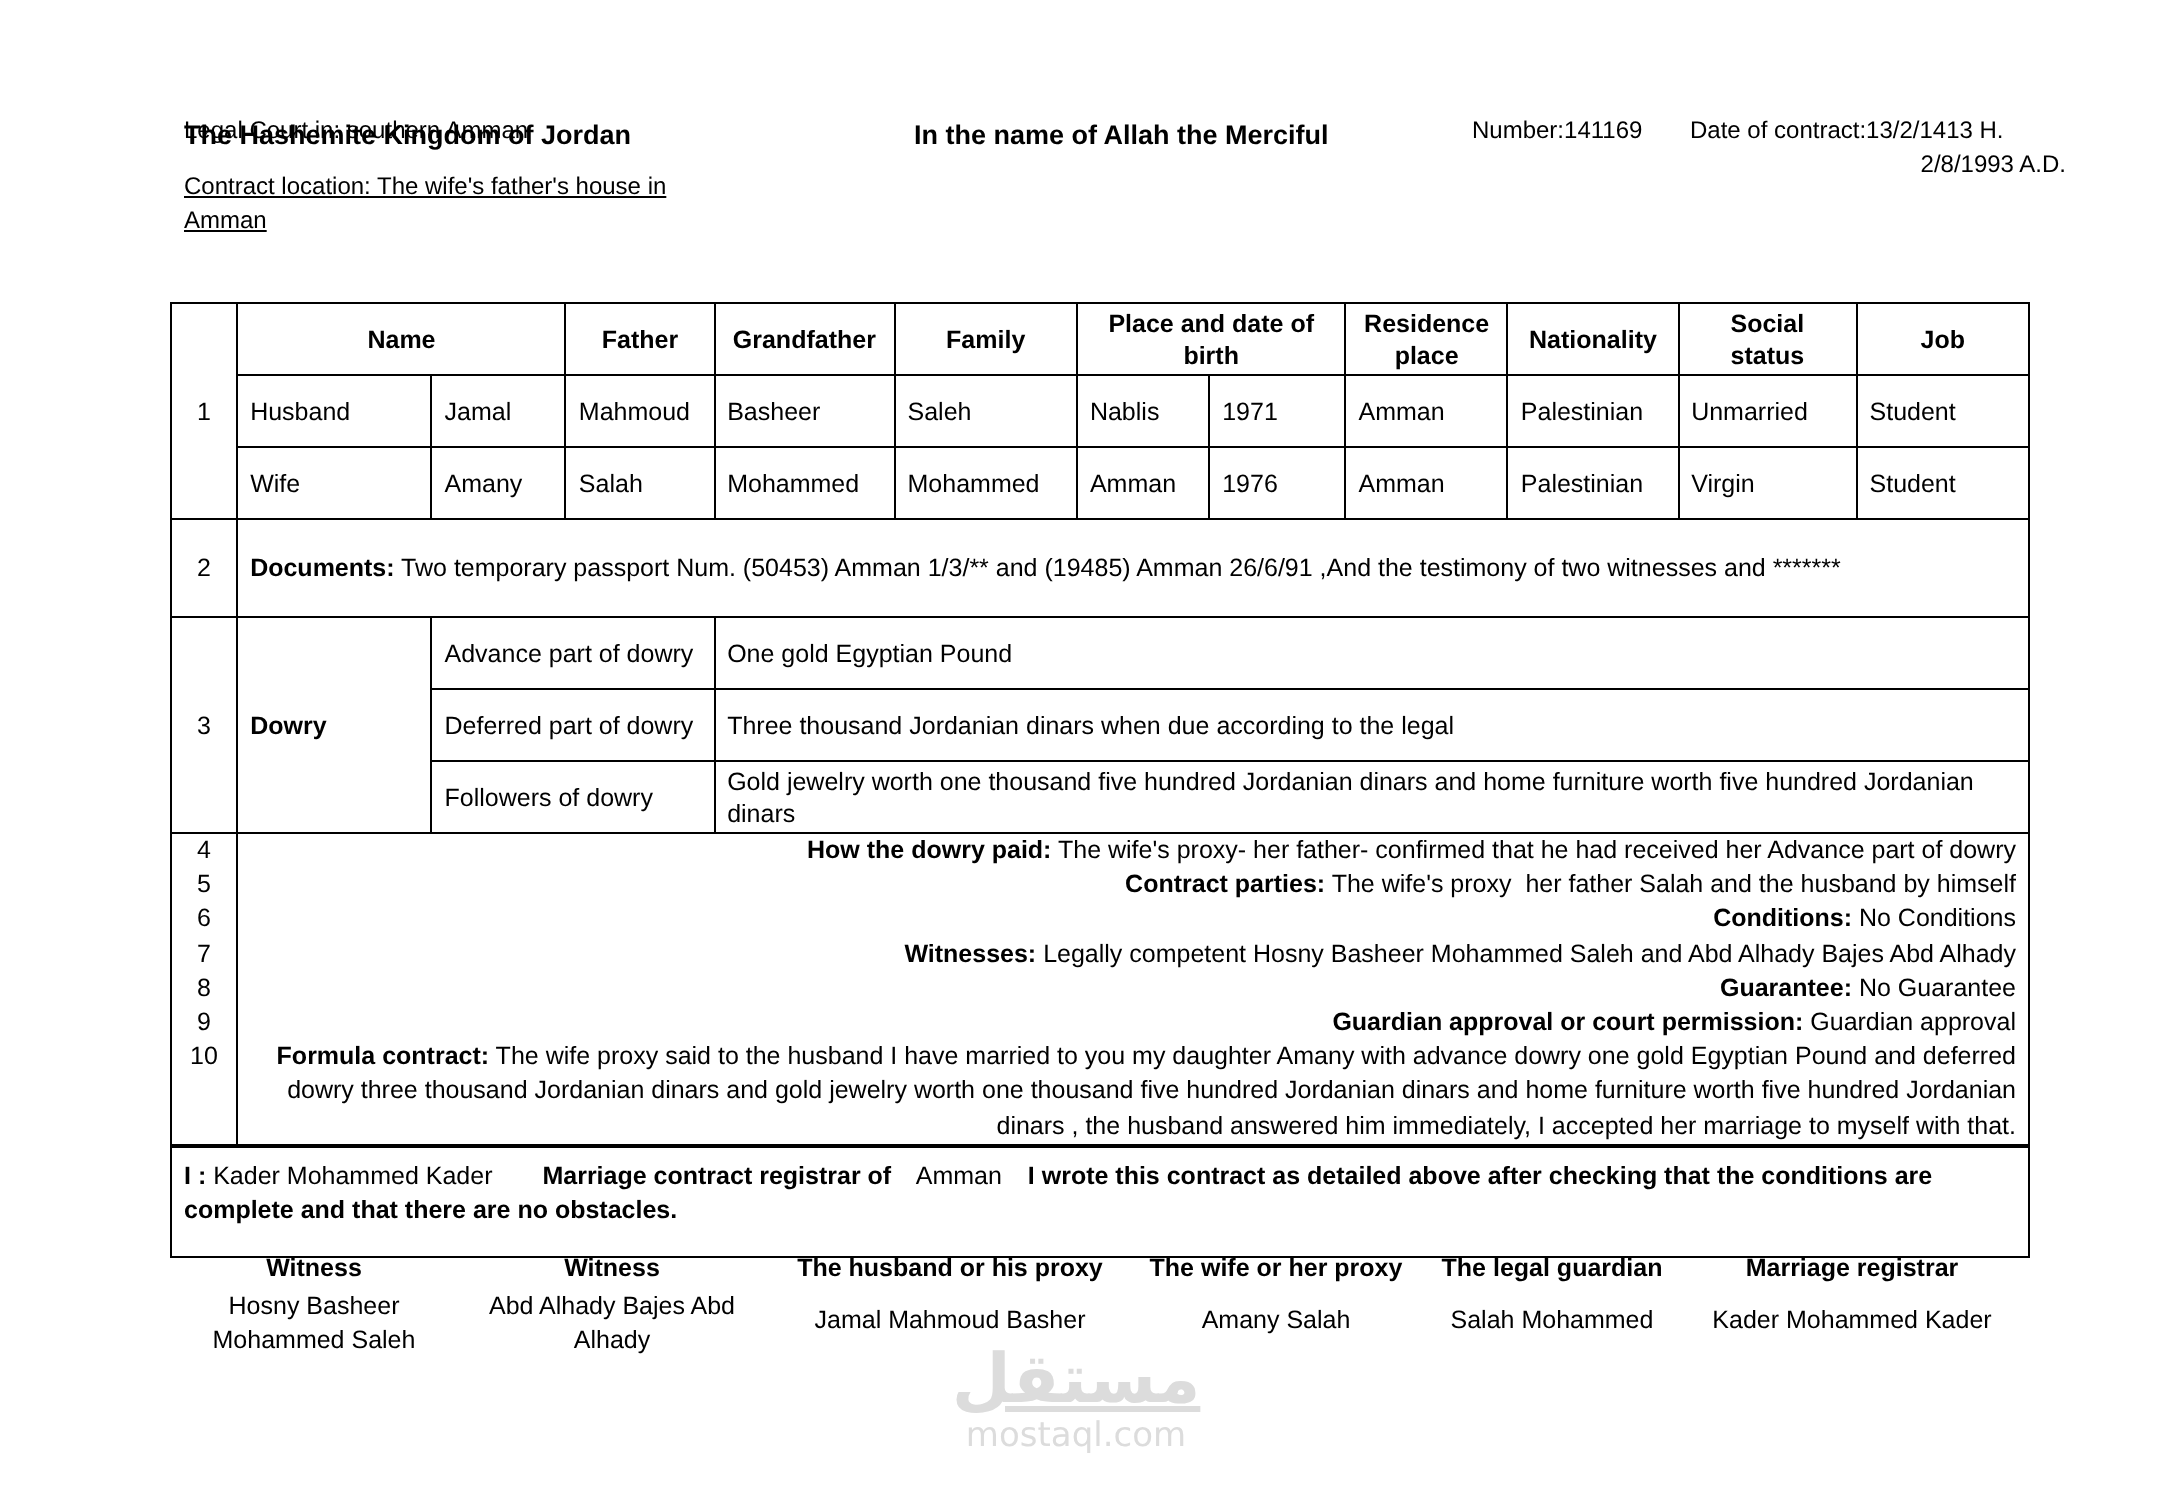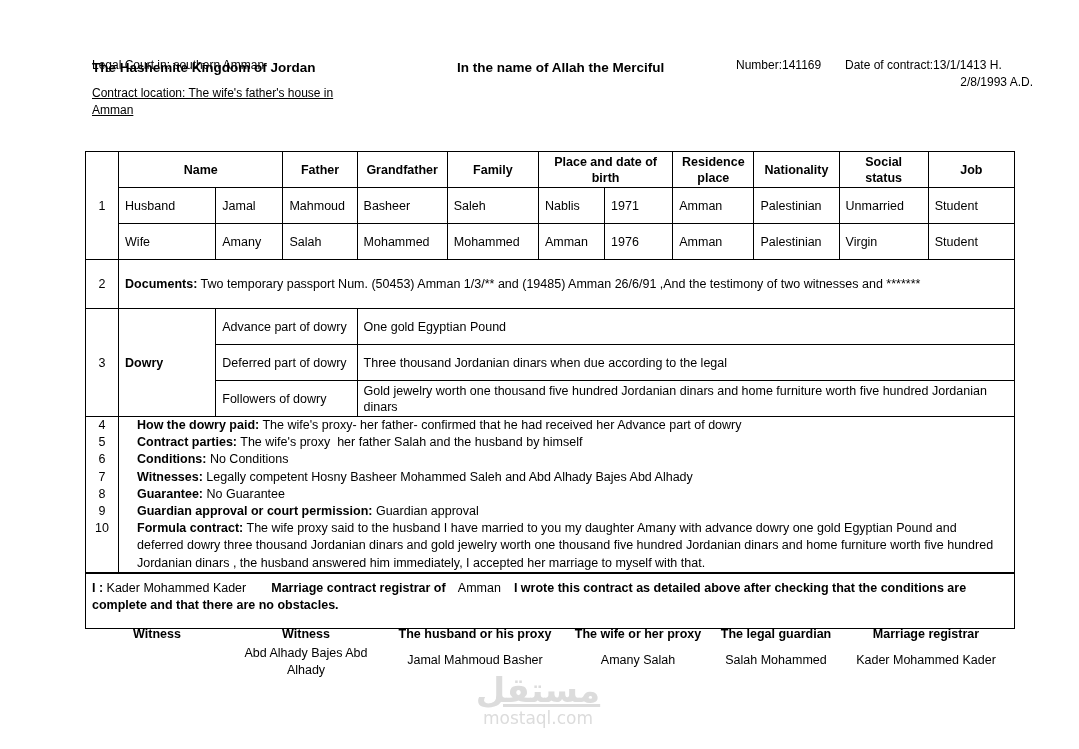--- a/index.html
+++ b/index.html
@@ -26,21 +26,21 @@
   .r-person td { height: 35px; }
   .r-docs td { height: 48px; }
   .r-dowry td { height: 35px; }
 
   table.notes {
     position: absolute; left: 85px; top: 416px; width: 930px;
     border-collapse: collapse; table-layout: fixed;
   }
   table.notes td { border: 1px solid #000; font-size: 12.5px; line-height: 17.2px; vertical-align: top; padding: 0; }
   table.notes td.nums { text-align: center; }
-  table.notes td.txt { padding: 0 18px; }
+  table.notes td.txt { padding: 0 6px; text-align: right; }
   .nrow { display: block; }
 
   .registrar-box {
     position: absolute; left: 85px; top: 573px; width: 916px; height: 48px;
     border: 1px solid #000; padding: 6px 6px 0 6px; font-size: 12.5px; line-height: 17px;
   }
 
   .sig { position: absolute; top: 626px; text-align: center; font-size: 12.5px; line-height: 17px; }
   .sig .role { font-weight: bold; margin-bottom: 2px; }
 
@@ -49,21 +49,21 @@
   .wm-en { font-size: 17px; line-height: 20px; font-family: "DejaVu Sans", sans-serif; }
 </style>
 </head>
 <body>
 
 <div class="abs hdr-title" style="left:92px; top:28px;">The Hashemite Kingdom of Jordan</div>
 <div class="abs hdr-title" style="left:457px; top:28px;">In the name of Allah the Merciful</div>
 <div class="abs hdr-line" style="left:92px; top:57px;">Legal Court in: southern Amman</div>
 <div class="abs hdr-line" style="left:92px; top:85px; width:280px;text-decoration:underline;">Contract location: The wife's father's house in Amman</div>
 <div class="abs hdr-line" style="left:736px; top:57px;">Number:141169</div>
-<div class="abs hdr-line" style="left:845px; top:57px;">Date of contract:13/1/1413 H.</div>
+<div class="abs hdr-line" style="left:845px; top:57px;">Date of contract:13/2/1413 H.</div>
 <div class="abs hdr-line" style="left:845px; top:74px; width:188px; text-align:right;">2/8/1993 A.D.</div>
 
 <table class="main">
   <colgroup>
     <col style="width:33px">
       <col style="width:97px">
       <col style="width:67px">
       <col style="width:74px">
       <col style="width:90px">
     <col style="width:91px">
@@ -168,20 +168,21 @@
   <span style="display:inline-block; width:18px;"></span>
   <span class="b">Marriage contract  registrar of</span>
   <span style="display:inline-block; width:6px;"></span>
   <span>Amman</span>
   <span style="display:inline-block; width:6px;"></span>
   <span class="b">I wrote this contract as detailed above after checking that the conditions are complete and that there are no obstacles.</span>
 </div>
 
 <div class="sig" style="left:92px; width:130px;">
   <div class="role">Witness</div>
+  <div>Hosny Basheer Mohammed Saleh</div>
 </div>
 <div class="sig" style="left:237px; width:138px;">
   <div class="role">Witness</div>
   <div>Abd Alhady Bajes Abd Alhady</div>
 </div>
 <div class="sig" style="left:395px; width:160px;">
   <div class="role">The husband or his proxy</div>
   <div style="margin-top:9px;">Jamal Mahmoud Basher</div>
 </div>
 <div class="sig" style="left:568px; width:140px;">

